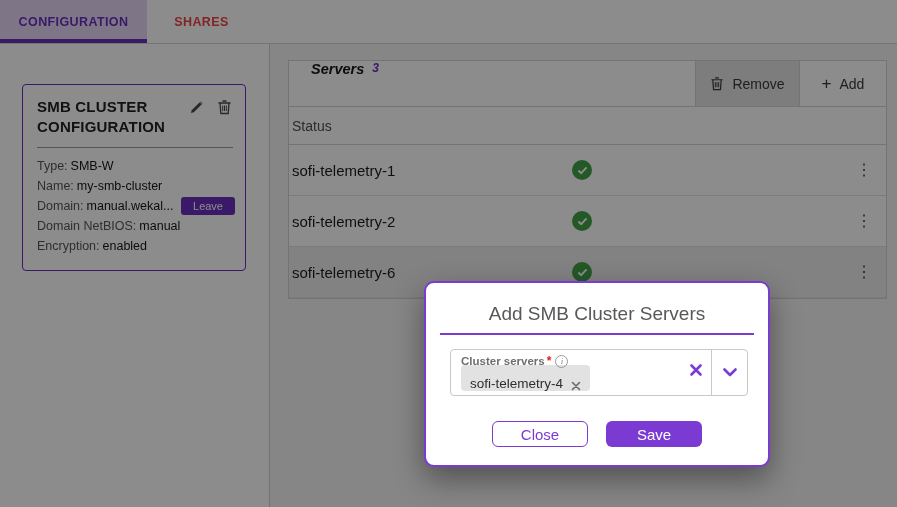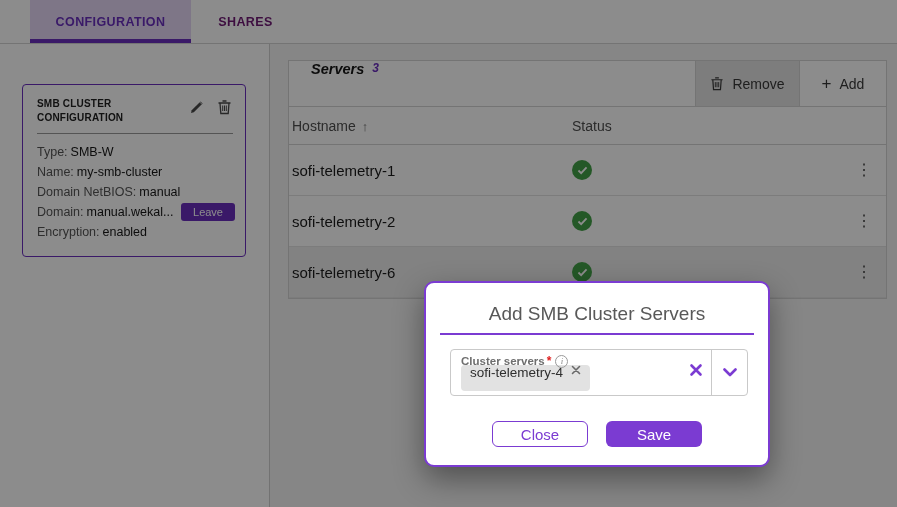--- a/index.html
+++ b/index.html
@@ -31,44 +31,44 @@
   
   .topbar{
     position:absolute;left:0;top:0;width:897px;height:44px;
     background:var(--surface);
     border-bottom:1px solid var(--border);
     display:flex;align-items:stretch;z-index:1;
   }
   .tab{
     display:flex;align-items:center;justify-content:center;
     font-size:12.5px;font-weight:bold;letter-spacing:0.4px;
-    color:#701a75;cursor:pointer;position:relative;
+    color:#ef4444;cursor:pointer;position:relative;
   }
   .tab.active{
-    width:161px;background:var(--tab-bg);color:var(--accent-dark);margin-left:30px;
+    width:147px;background:var(--tab-bg);color:var(--accent-dark);
   }
   .tab.active .tab-underline{
     position:absolute;left:0;bottom:0;width:100%;height:4px;
     background:var(--accent-dark);
   }
   .tab.plain{width:109px;}
   
   .left-panel{
     position:absolute;left:0;top:44px;width:270px;height:463px;
     background:var(--surface);border-right:1px solid #cfcfcf;z-index:1;
   }
   .config-card{
     position:absolute;left:22px;top:40px;width:224px;
     background:var(--surface);
     border:1.5px solid var(--accent-dark);border-radius:4px;
     padding:12px 12px 14px 14px;
   }
   .card-head{display:flex;justify-content:space-between;}
   .card-title{
-    font-size:10px;font-weight:bold;line-height:1.35;color:#222222;
+    font-size:15px;font-weight:bold;line-height:1.35;color:#222222;
     width:125px;letter-spacing:0.2px;
   }
   .card-icons{display:flex;gap:12px;align-items:flex-start;padding-top:2px;}
   .icon-btn{width:16px;height:16px;cursor:pointer;color:#4a4a4a;}
   .icon-btn svg{display:block;}
   .card-divider{border:none;border-top:1px solid #9a9a9a;margin:9px 0 8px 0;}
   .card-field{
     font-size:12.5px;line-height:20px;color:var(--text-mid);
     white-space:nowrap;position:relative;
   }
@@ -149,21 +149,21 @@
   }
   .req-star{color:var(--danger);font-weight:bold;font-size:12px;}
   .info-icon{
     width:13px;height:13px;border:1px solid #9a9a9a;border-radius:50%;
     color:#8a8a8a;font-size:9px;display:inline-flex;align-items:center;
     justify-content:center;font-style:italic;font-weight:normal;
     font-family:"Liberation Serif", serif;
   }
   .tag-chip{
     background:var(--tag-bg);border-radius:4px;height:26px;margin-bottom:4px;
-    display:inline-flex;align-items:flex-start;gap:8px;padding:0 9px;
+    display:inline-flex;align-items:flex-end;gap:8px;padding:0 9px;
     font-size:13.5px;color:#2e2e2e;
   }
   .tag-close{cursor:pointer;display:flex;color:#6a6a6a;}
   .clear-x{
     align-self:center;margin-left:auto;margin-bottom:10px;cursor:pointer;
     color:var(--accent);display:flex;
   }
   .select-caret-zone{
     width:36px;border-left:1px solid #c9c9c9;display:flex;
     align-items:center;justify-content:center;cursor:pointer;
@@ -212,25 +212,25 @@
       </div>
     </div>
     <hr class="card-divider">
     <div class="card-field">
       <span>Type:</span><span class="val">SMB-W</span>
     </div>
     <div class="card-field">
       <span>Name:</span><span class="val">my-smb-cluster</span>
     </div>
     <div class="card-field">
-      <span>Domain NetBIOS:</span><span class="val">manual</span>
-    </div>
-    <div class="card-field">
       <span>Domain:</span><span class="val">manual.wekal...</span>
       <button class="leave-btn">Leave</button>
+    </div>
+    <div class="card-field">
+      <span>Domain NetBIOS:</span><span class="val">manual</span>
     </div>
     <div class="card-field">
       <span>Encryption:</span><span class="val">enabled</span>
     </div>
   </div>
 </div>
 
 <div class="table-wrap">
   <div class="table-header">
     <div class="table-title">
@@ -246,23 +246,20 @@
       </span>
       <span>Remove</span>
     </button>
     <button class="hdr-btn add">
       <span class="plus-glyph">+</span>
       <span>Add</span>
     </button>
   </div>
   <div class="col-header">
     <div>
-      <span>Hostname</span><span class="sort-arrow">↑</span>
-    </div>
-    <div>
       <span>Status</span>
     </div>
     <div></div>
   </div>
   <div class="srv-row">
     <div>sofi-telemetry-1</div>
     <div>
         <span class="check-badge">
           <svg width="11" height="9" viewBox="0 0 12 10">
             <polyline points="1.5,5 4.5,8 10.5,1.5" fill="none" stroke="#ffffff" stroke-width="2"></polyline>

